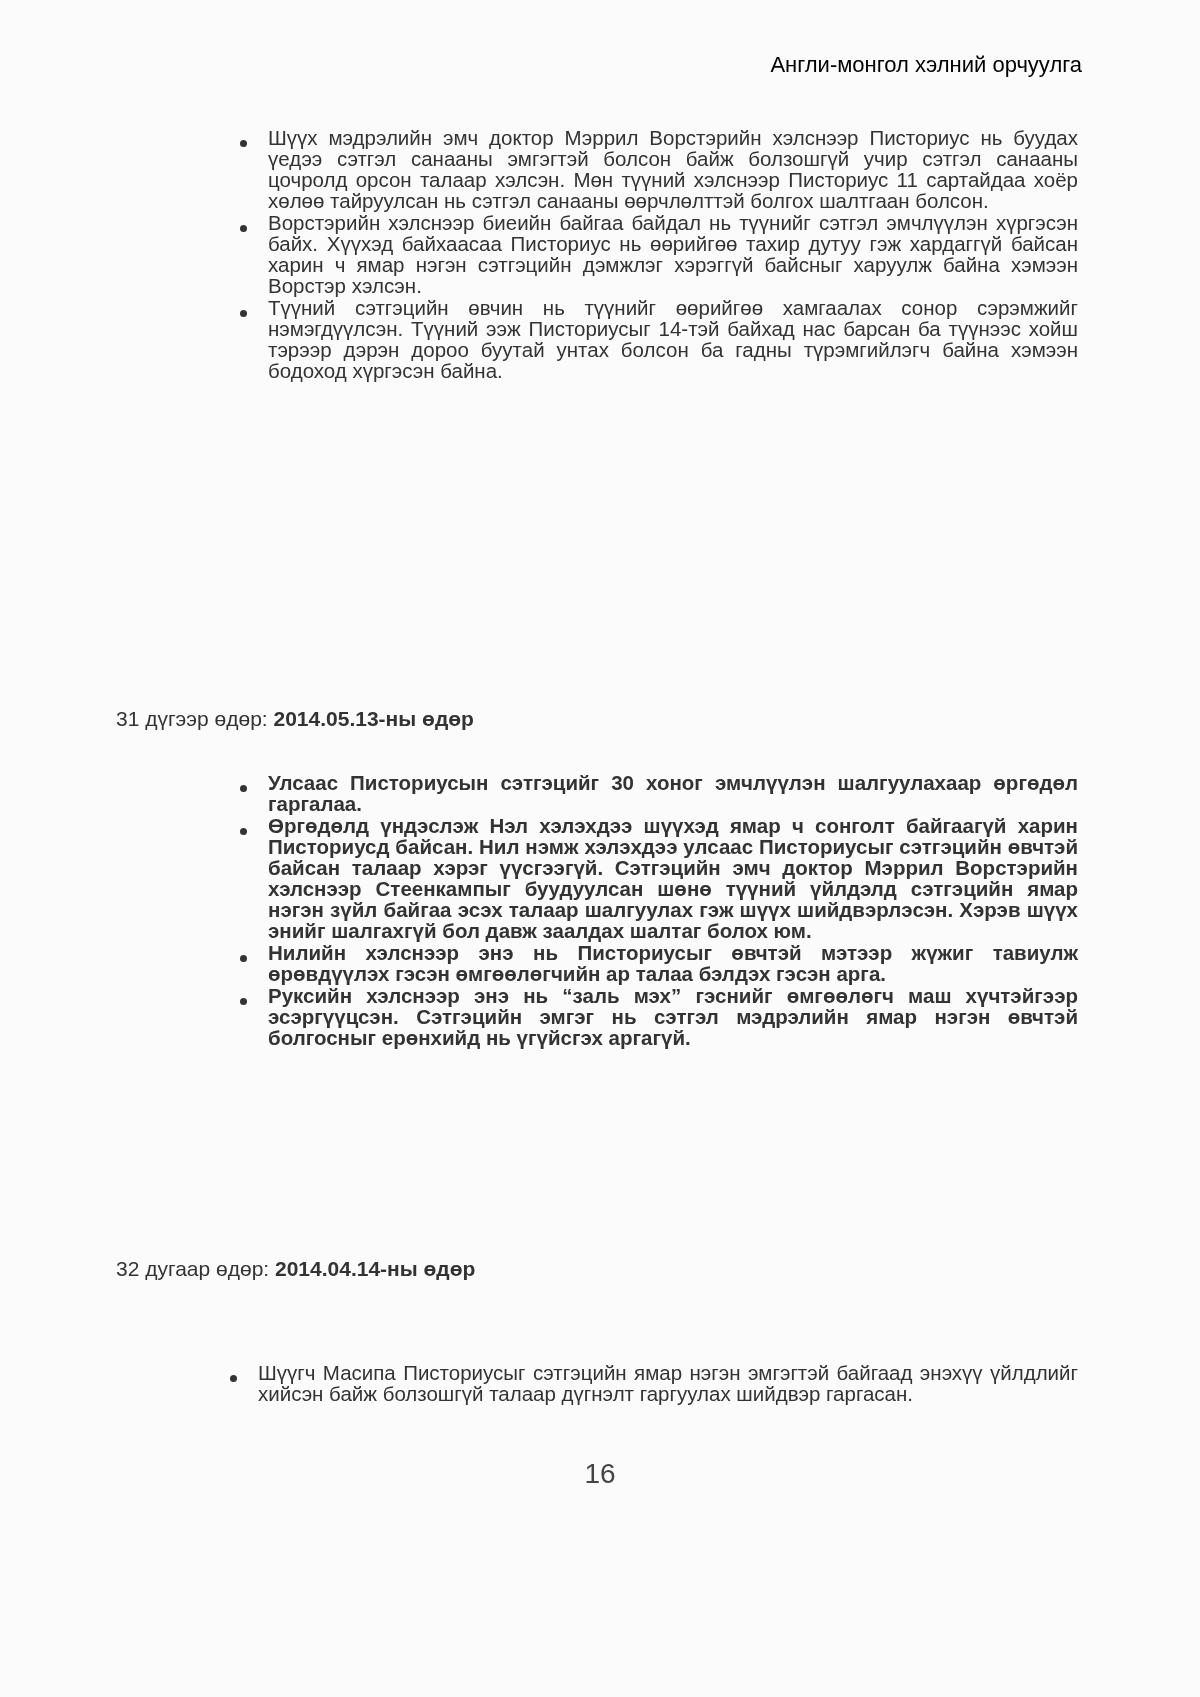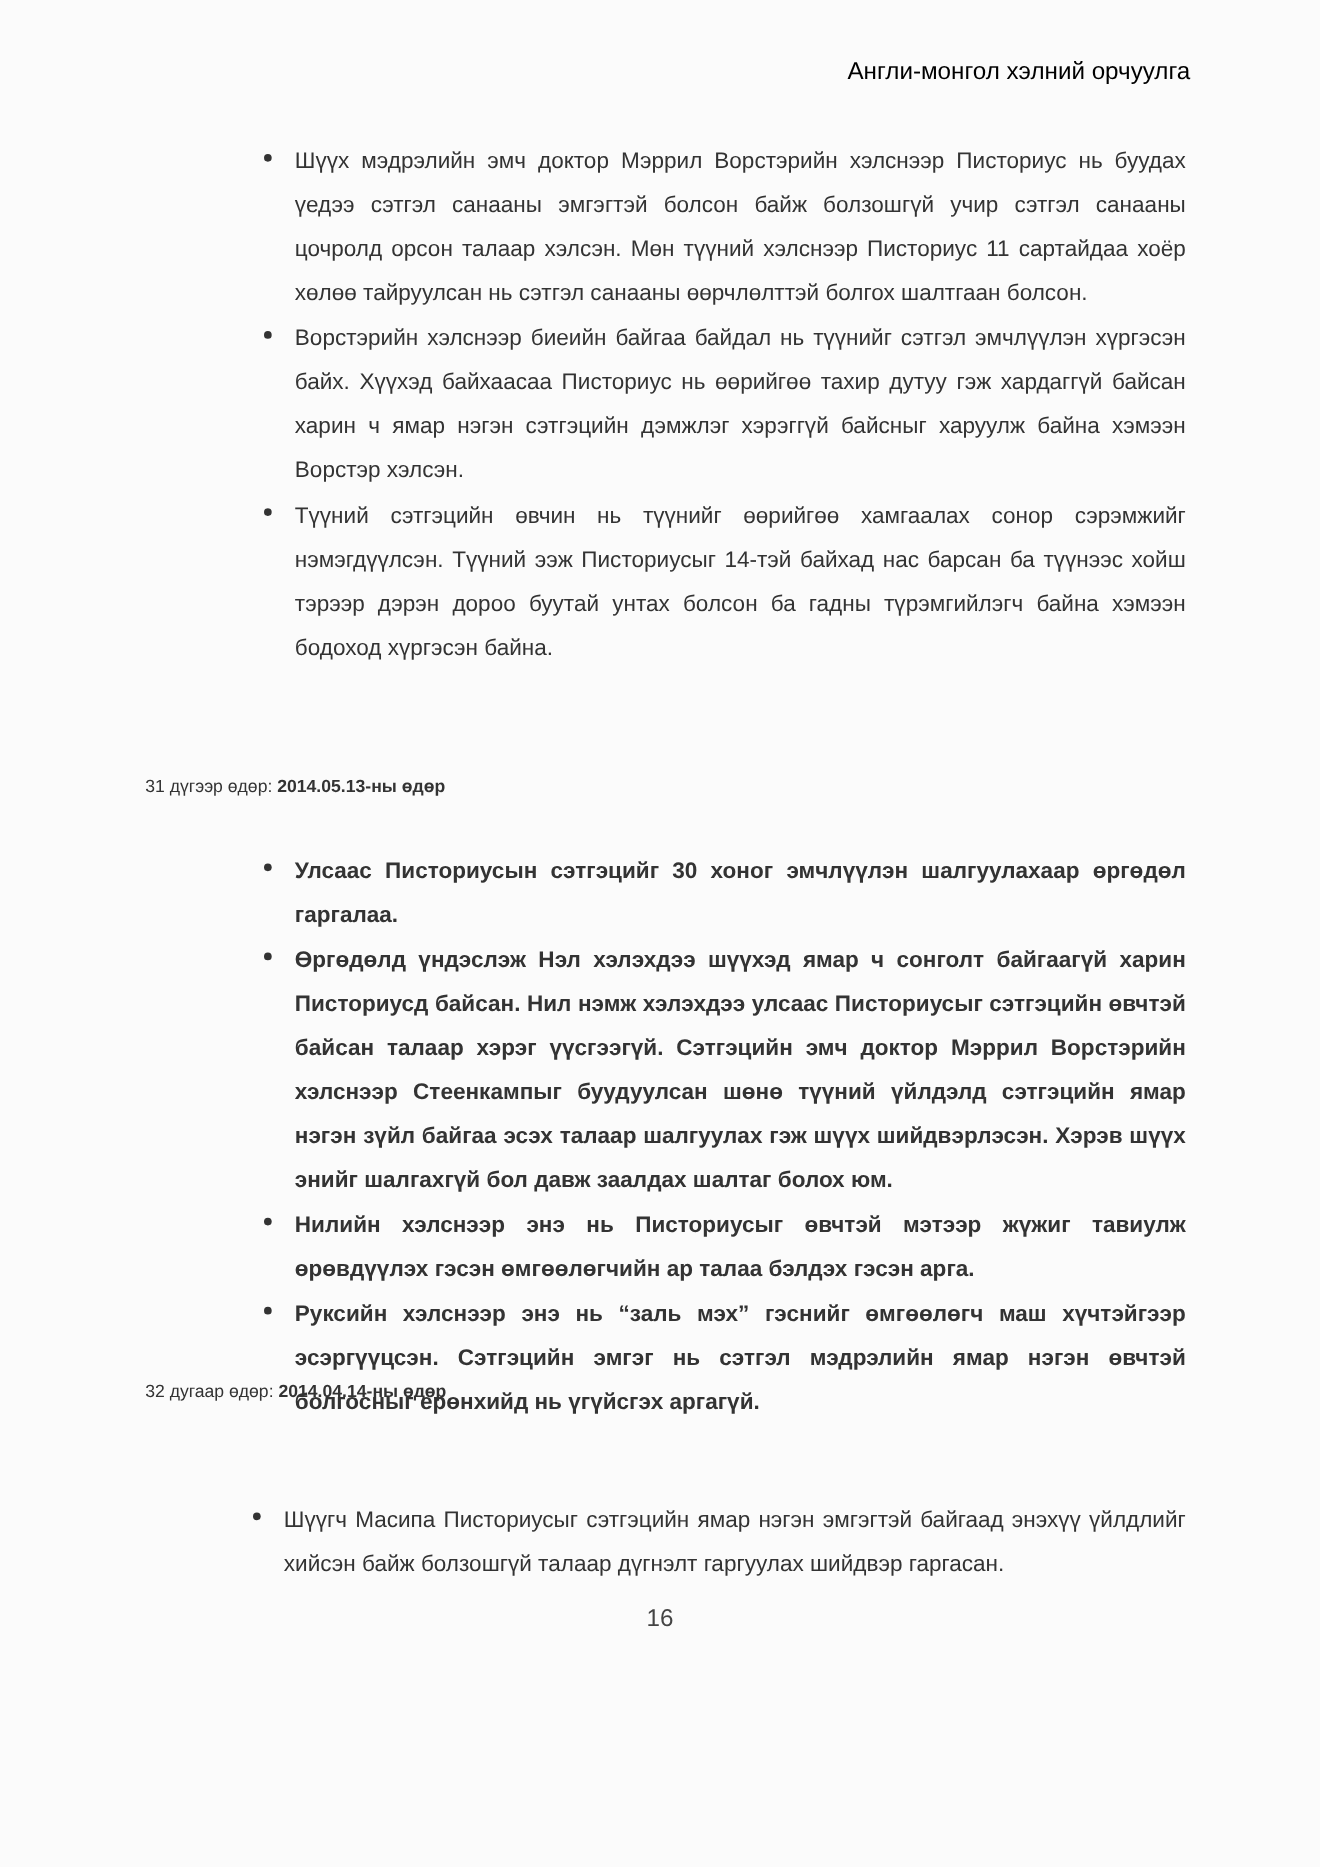--- a/index.html
+++ b/index.html
@@ -15,38 +15,38 @@
     position: absolute; top: 52px; right: 118px;
     font-size: 22px; color: #000000;
   }
   ul.bullets {
     list-style: none; margin: 0; padding: 0;
     position: absolute;
   }
   ul.bullets li {
     position: relative;
     font-size: 20.5px;
-    line-height: 40px;
+    line-height: 21px;
     text-align: justify;
     color: #333;
     margin: 0;
   }
   ul.bullets li .dot {
     position: absolute; left: -28px; top: 13px;
     width: 7px; height: 7px; border-radius: 50%;
     background: #333;
   }
   .heading {
-    position: absolute; left: 132px;
-    font-size: 16px; color: #333;
+    position: absolute; left: 116px;
+    font-size: 21px; color: #333;
   }
   .heading b { font-weight: bold; }
   .page-number {
     position: absolute; top: 1458px; left: 0; right: 0;
-    text-align: center; font-size: 22px; color: #444;
+    text-align: center; font-size: 28px; color: #444;
   }
 </style>
 </head>
 <body>
 
 <div class="page-header">Англи-монгол хэлний орчуулга</div>
 
 <ul class="bullets" style="left:268px; top:127px; width:810px;">
   <li><span class="dot"></span><span>Шүүх мэдрэлийн эмч доктор Мэррил Ворстэрийн хэлснээр Писториус нь буудах үедээ сэтгэл санааны эмгэгтэй болсон байж болзошгүй учир сэтгэл санааны цочролд орсон талаар хэлсэн. Мөн түүний хэлснээр Писториус 11 сартайдаа хоёр хөлөө тайруулсан нь сэтгэл санааны өөрчлөлттэй болгох шалтгаан болсон.</span></li>
   <li style="margin-top:1px;"><span class="dot"></span><span>Ворстэрийн хэлснээр биеийн байгаа байдал нь түүнийг сэтгэл эмчлүүлэн хүргэсэн байх. Хүүхэд байхаасаа Писториус нь өөрийгөө тахир дутуу гэж хардаггүй байсан харин ч ямар нэгэн сэтгэцийн дэмжлэг хэрэггүй байсныг харуулж байна хэмээн Ворстэр хэлсэн.</span></li>

